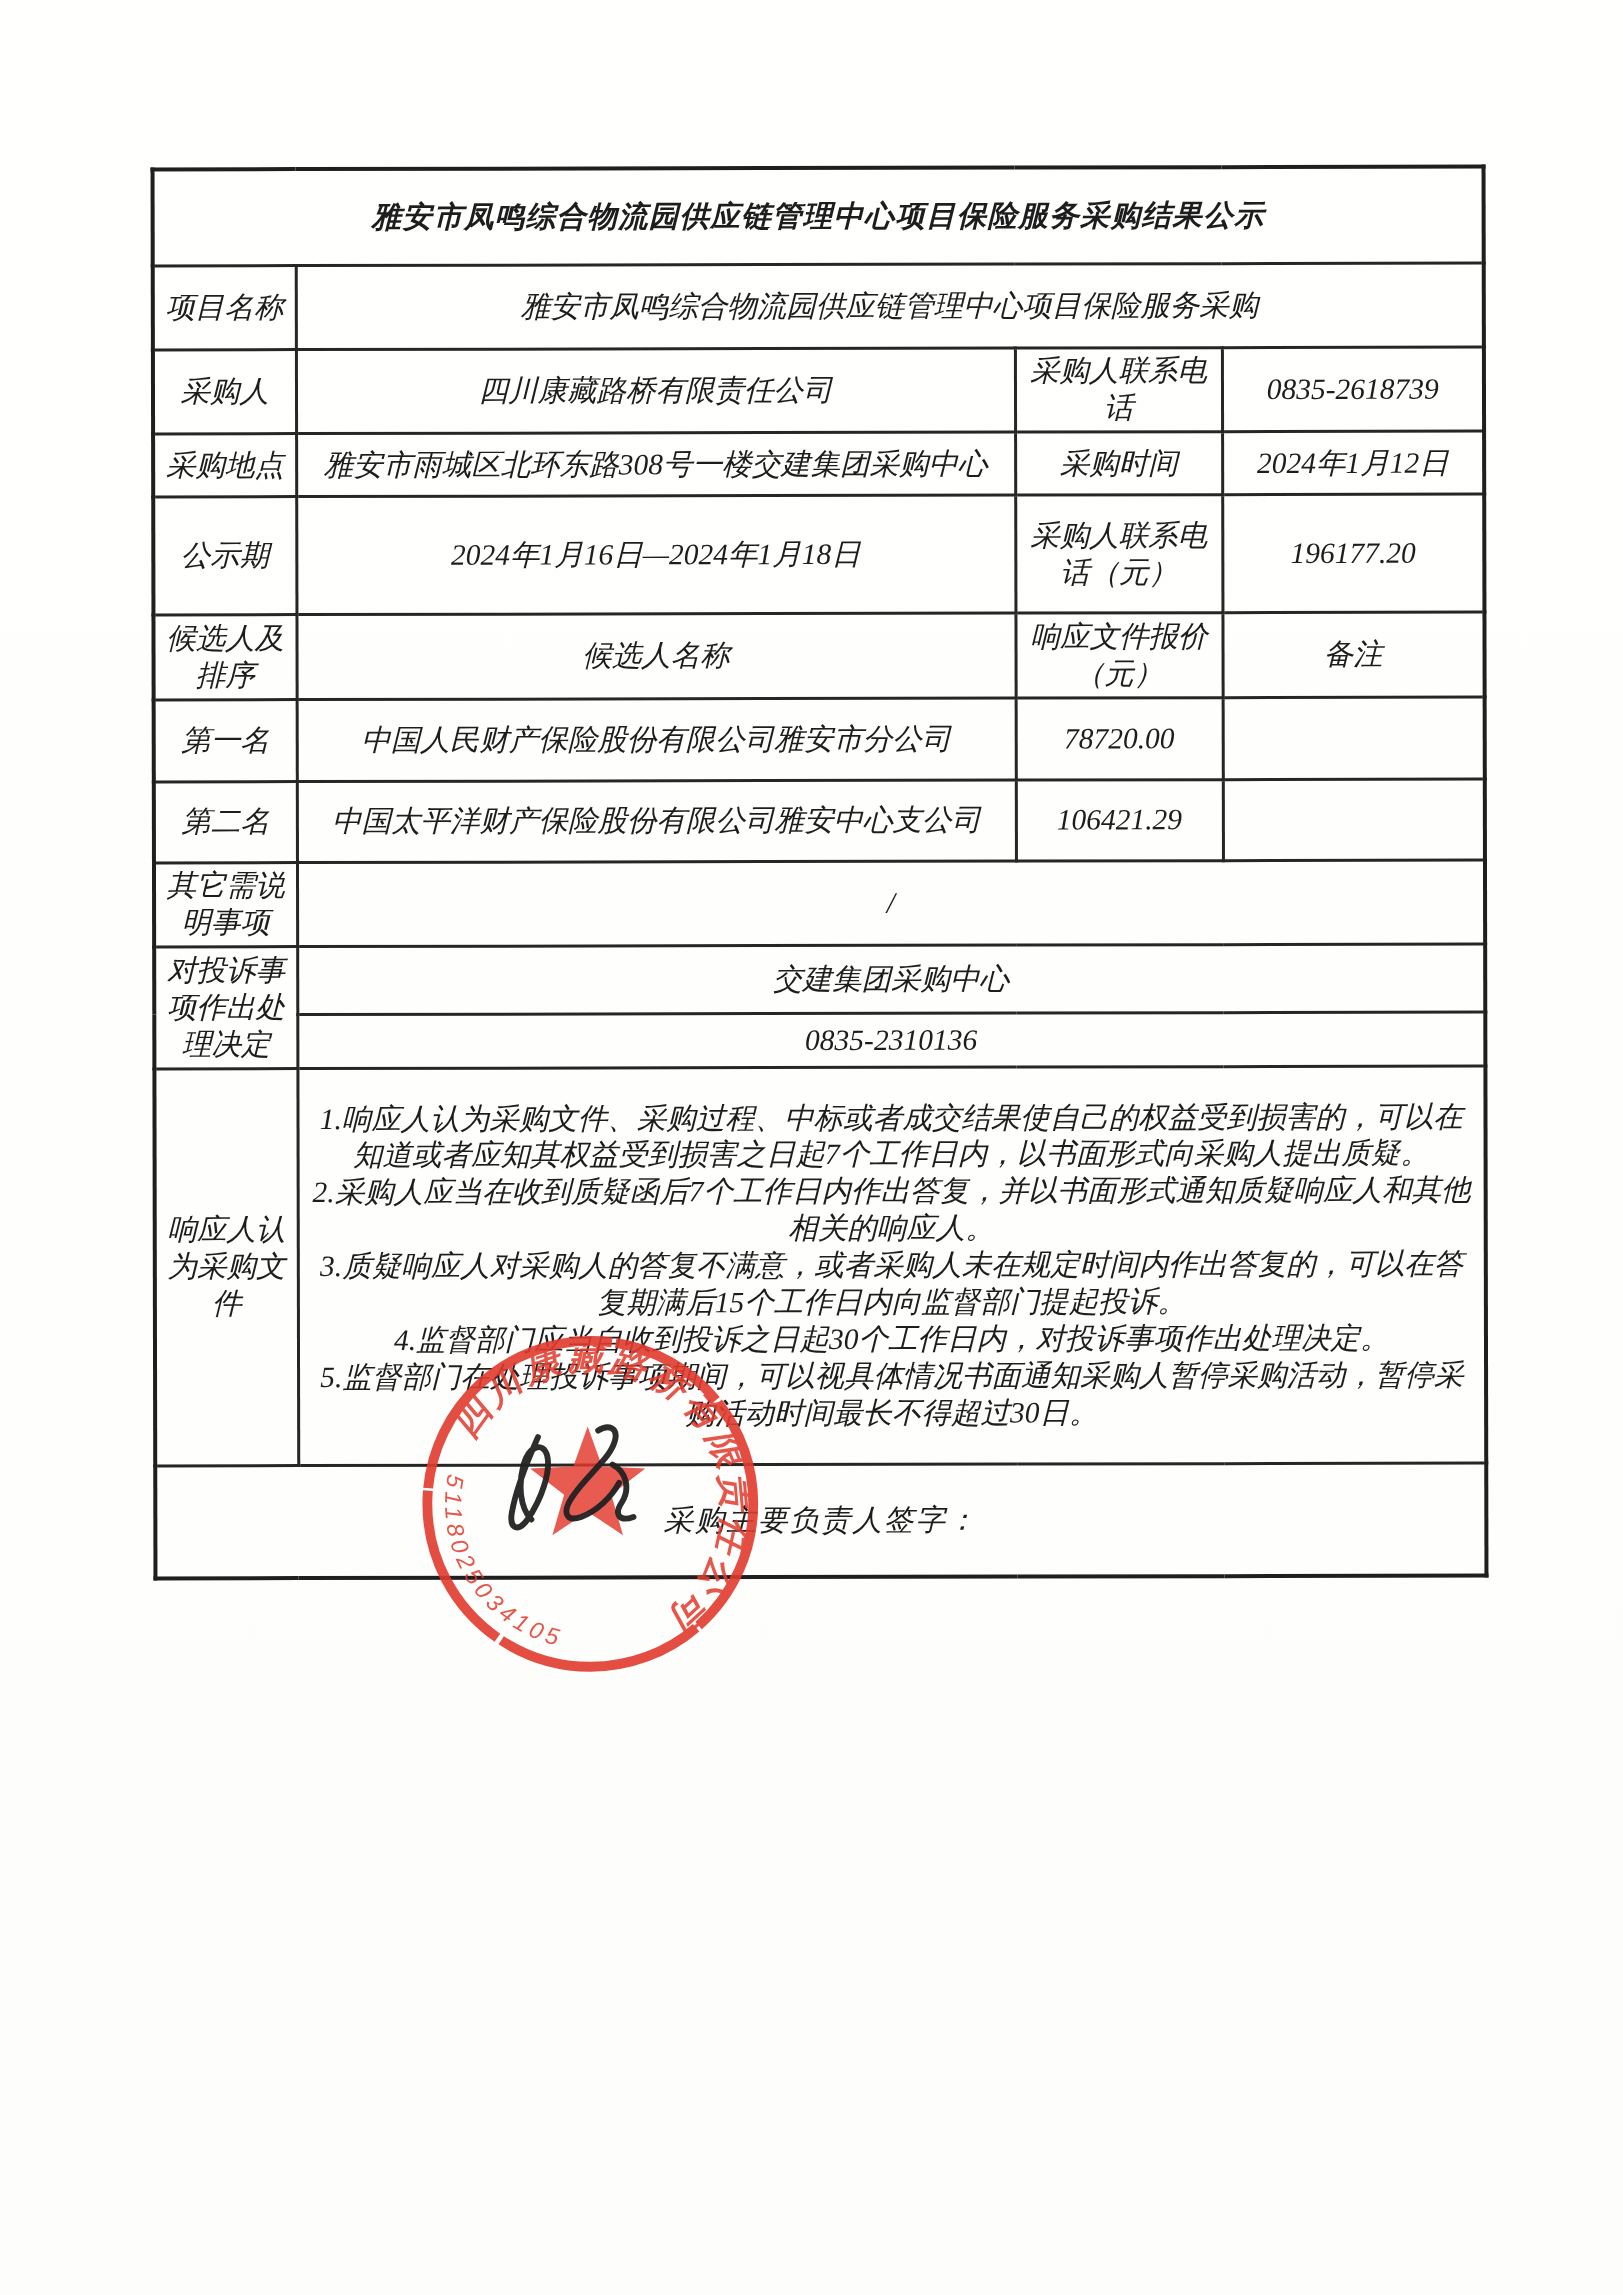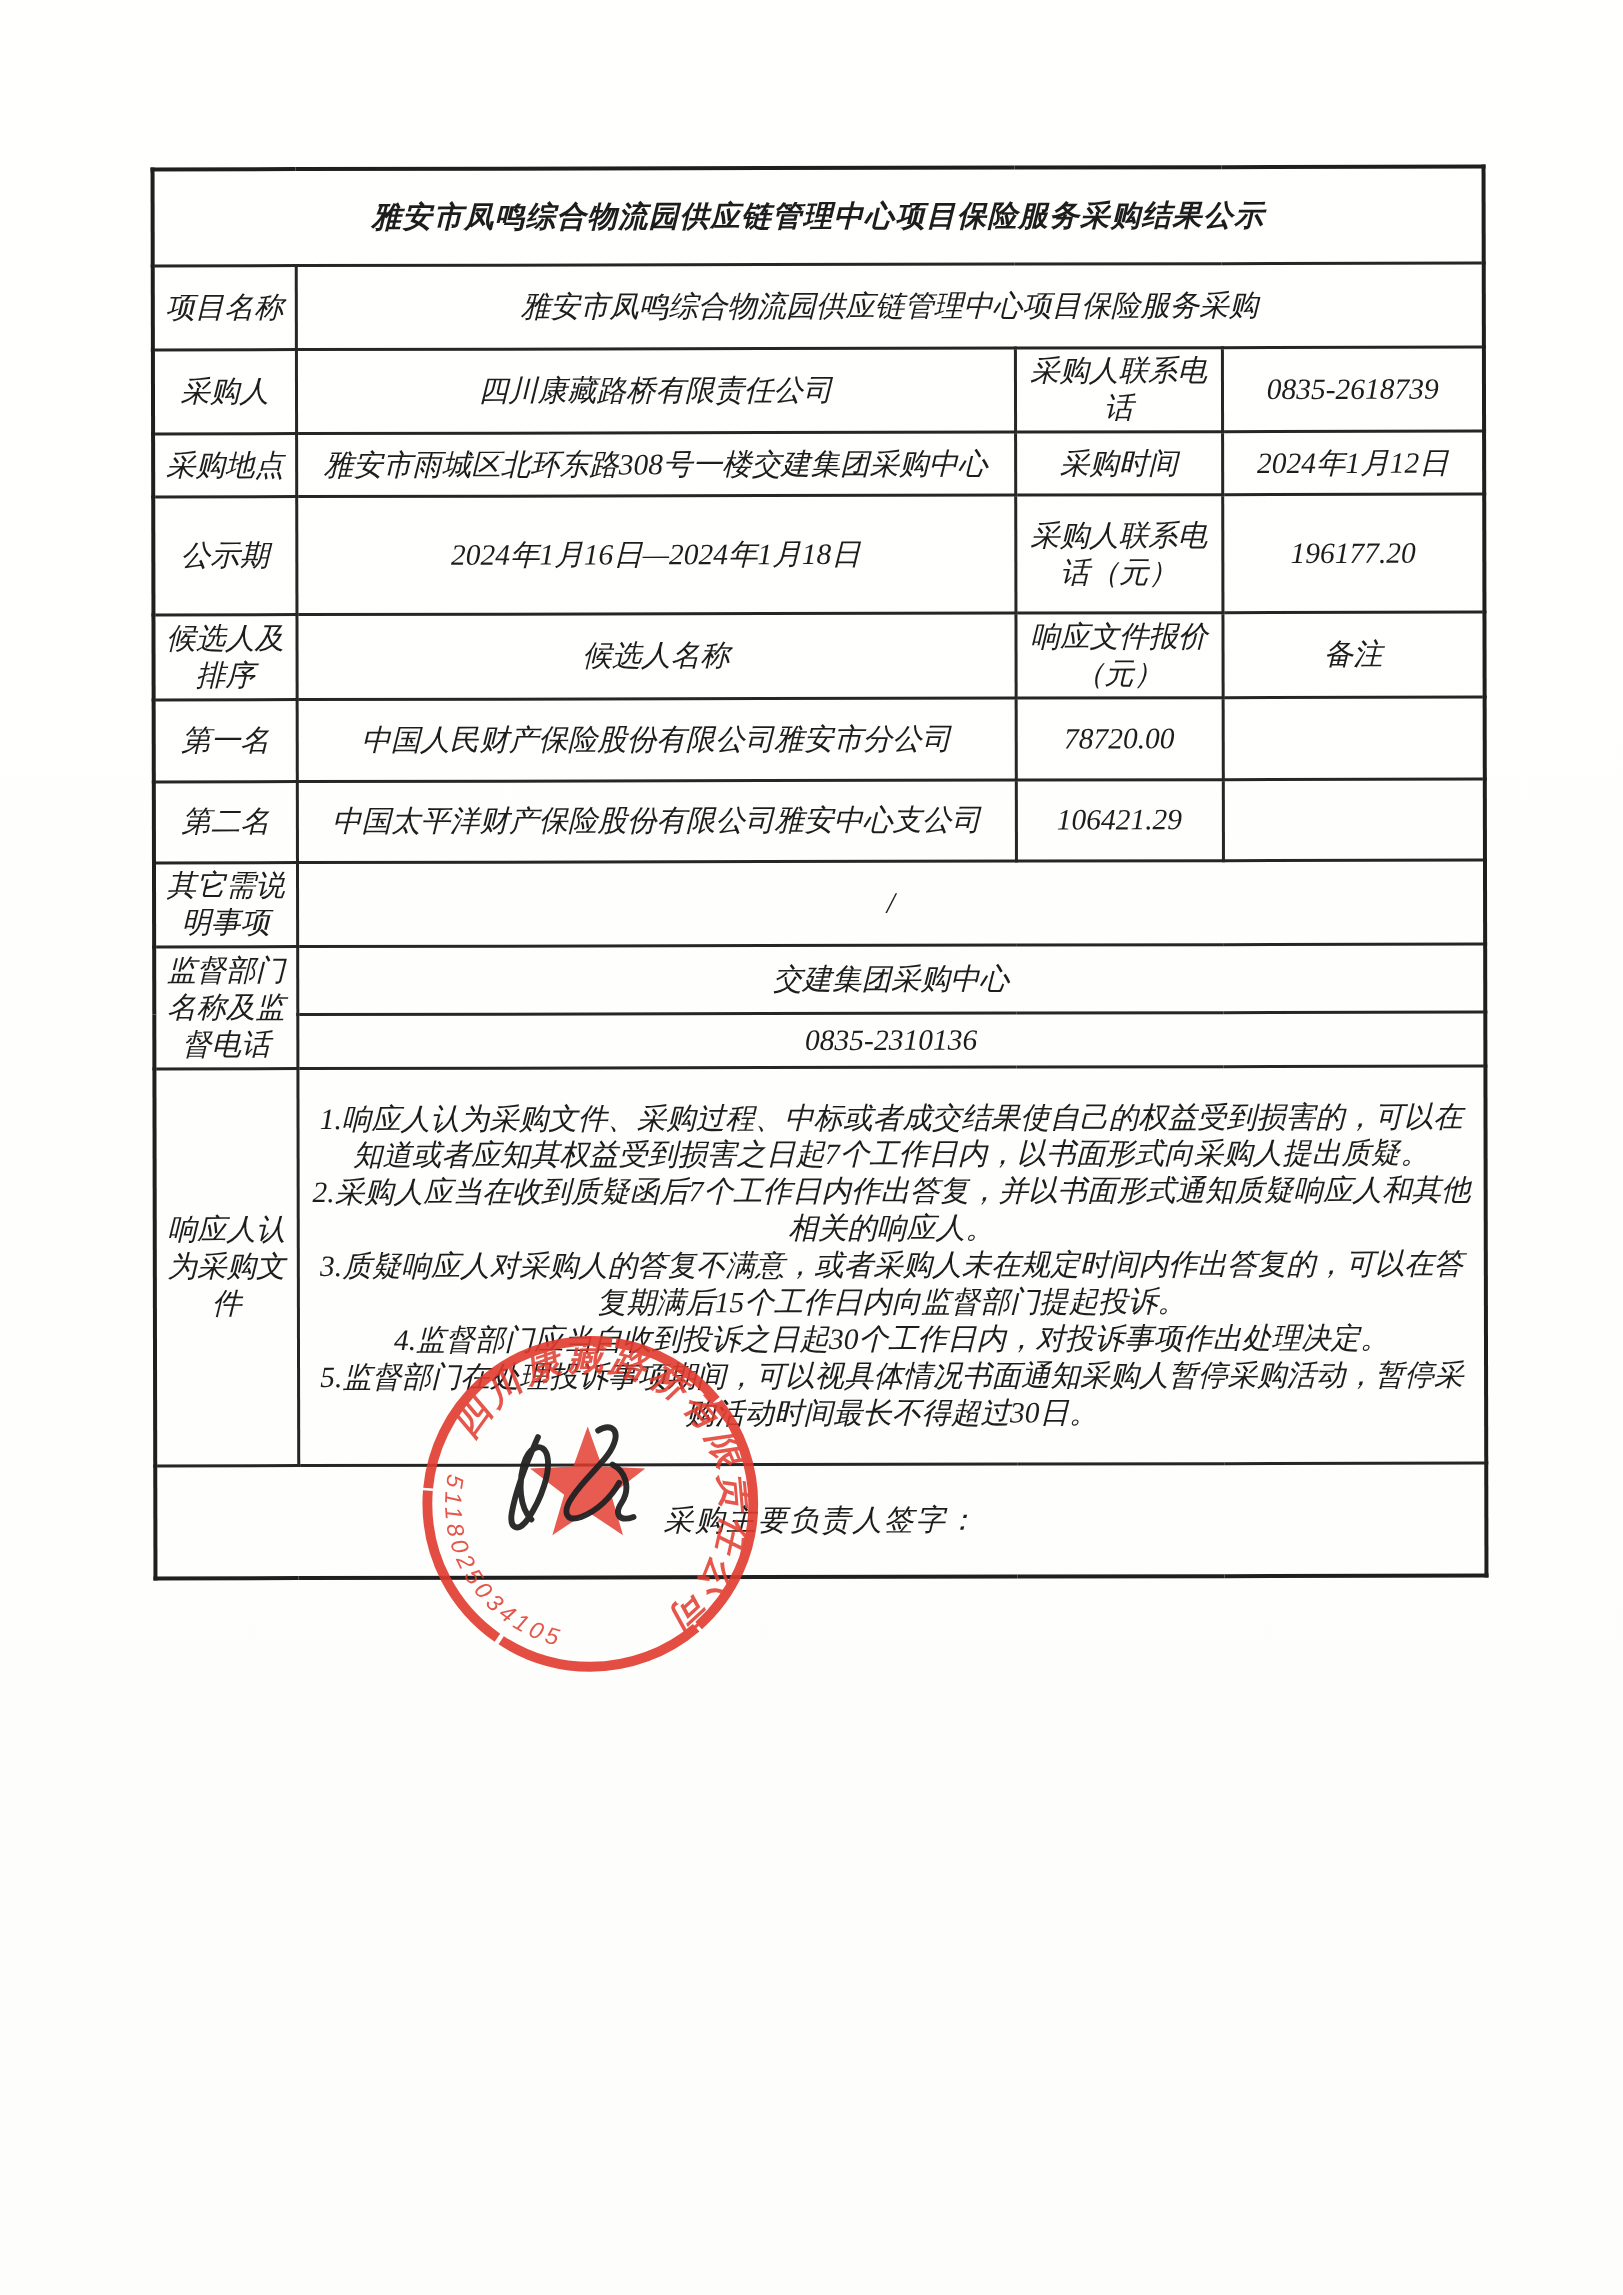--- a/index.html
+++ b/index.html
@@ -151,21 +151,21 @@
       <td>106421.29</td>
       <td></td>
     </tr>
 
     <tr class="r-other">
       <td class="label-cell">其它需说明事项</td>
       <td colspan="3" class="slash-cell">/</td>
     </tr>
 
     <tr class="r-sup1">
-      <td rowspan="2" class="label-cell">监督部门名称及监督电话</td>
+      <td rowspan="2" class="label-cell">对投诉事项作出处理决定</td>
       <td colspan="3">交建集团采购中心</td>
     </tr>
     <tr class="r-sup2">
       <td colspan="3">0835-2310136</td>
     </tr>
 
     <tr class="r-notes">
       <td class="label-cell">响应人认为采购文件</td>
       <td colspan="3" class="notes-cell">
         <p class="note-line">1.响应人认为采购文件、采购过程、中标或者成交结果使自己的权益受到损害的，可以在知道或者应知其权益受到损害之日起7个工作日内，以书面形式向采购人提出质疑。</p>

